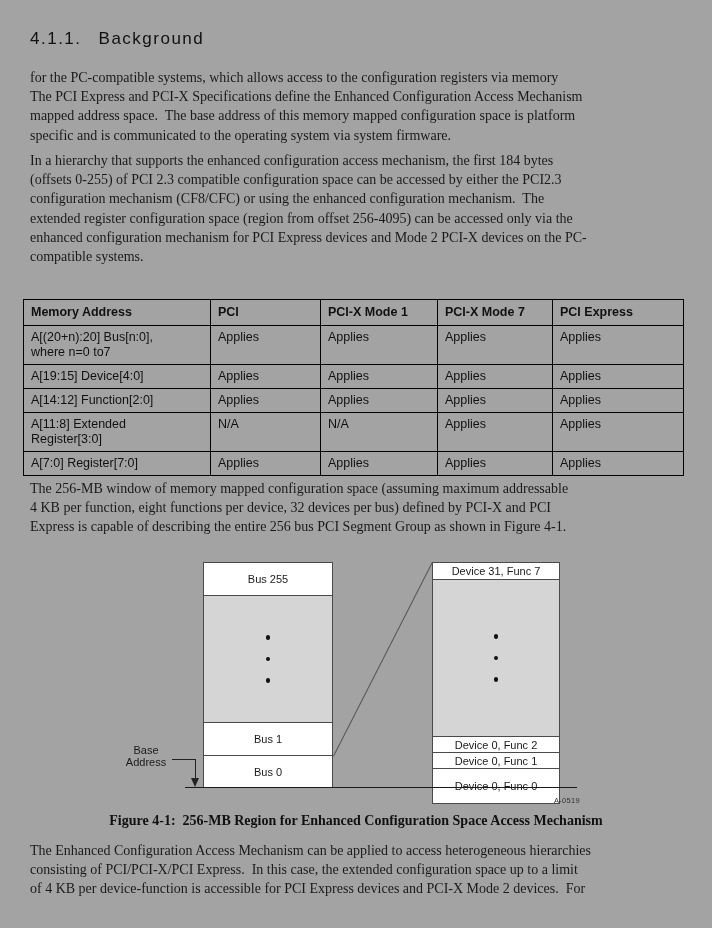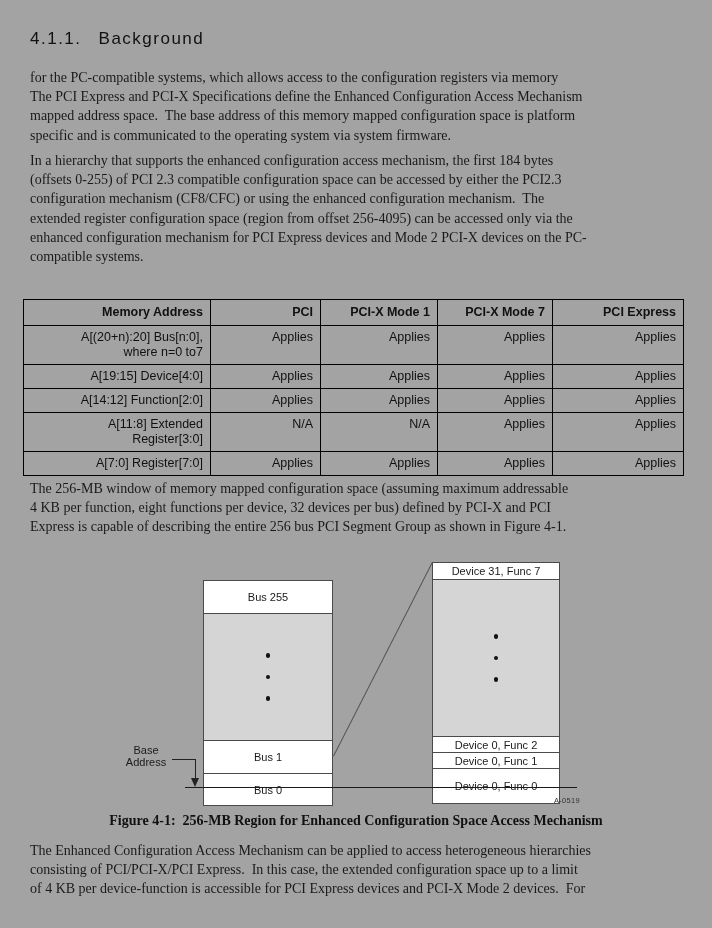--- a/index.html
+++ b/index.html
@@ -30,21 +30,21 @@
   }
   .tcaption { top:271px; }
   .fcaption { top:813px; }
   
   table.cfg {
     position:absolute; left:23px; top:299px; width:660px;
     border-collapse:collapse; table-layout:fixed;
     font-family:"Liberation Sans", sans-serif; font-size:12.5px; color:#111;
   }
   table.cfg th, table.cfg td {
-    border:1.5px solid #000; text-align:right; vertical-align:top;
+    border:1.5px solid #000; text-align:left; vertical-align:top;
     padding:4px 7px; line-height:15px;
   }
   table.cfg th { font-weight:bold; padding:5px 7px; }
   table.cfg td .cell-ln { white-space:pre; }
   
   .figure { position:absolute; left:0; top:555px; width:712px; height:258px; }
   .stack {
     position:absolute; box-sizing:border-box; border:1px solid #4a4a4a;
     display:flex; flex-direction:column;
     font-family:"Liberation Sans", sans-serif; font-size:11px; color:#1a1a1a;
@@ -52,21 +52,21 @@
   .stack .cell {
     box-sizing:border-box; border-bottom:1px solid #4a4a4a; background:#fff;
     display:flex; align-items:center; justify-content:center; white-space:pre;
   }
   .stack .cell:last-child { border-bottom:none; }
   .stack .grayzone {
     box-sizing:border-box; border-bottom:1px solid #4a4a4a; background:#d5d5d5;
     display:flex; flex-direction:column; align-items:center; justify-content:center;
     gap:17px;
   }
-  #bus-stack { left:203px; top:7px; width:130px; height:226px;margin-top:18px; }
+  #bus-stack { left:203px; top:7px; width:130px; height:226px; }
   #bus-stack .c-top  { height:33px; }
   #bus-stack .grayzone { height:127px; }
   #bus-stack .c-bus1 { height:33px; }
   #bus-stack .c-bus0 { flex:1; }
   #device-stack { left:432px; top:7px; width:128px; height:242px; }
   #device-stack .c-top { height:17px; }
   #device-stack .grayzone { height:157px; }
   #device-stack .c-f2 { height:16px; }
   #device-stack .c-f1 { height:16px; }
   #device-stack .c-f0 { flex:1; }

